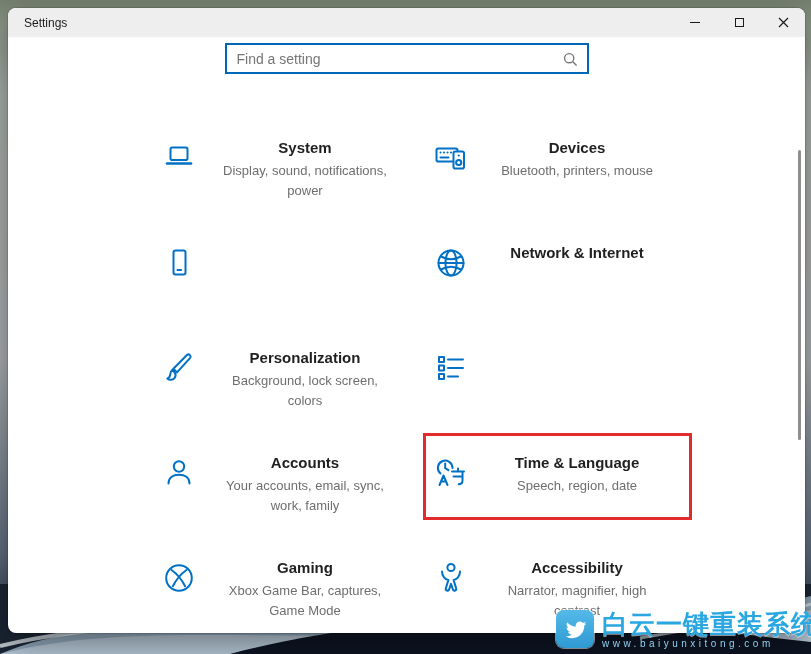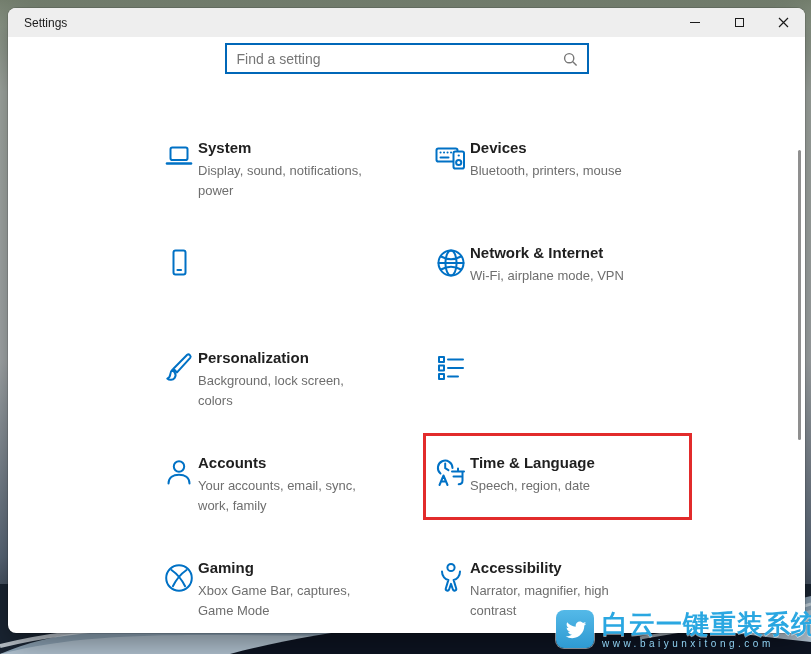--- a/index.html
+++ b/index.html
@@ -28,21 +28,21 @@
   .search-box input { width:100%; height:100%; border:none; outline:none; padding:0 30px 0 10px;
     font-size:14px; font-family:"Liberation Sans",sans-serif; color:#333; }
   .search-box input::placeholder { color:#767676; }
   .search-box .mag { position:absolute; right:8px; top:6px; }
 
   
   .grid { position:absolute; left:152px; top:130px; display:grid;
     grid-template-columns:272px 272px; grid-auto-rows:105px; }
   .tile { display:flex; align-items:flex-start; cursor:pointer; }
   .tile .ticon { flex:0 0 38px; height:38px; margin-top:1px; }
-  .tile .ttext { width:178px; }
+  .tile .ttext { margin-left:18px; width:178px;text-align:center; }
   .tile .ttitle { font-size:15px; font-weight:600; color:#1f1f1f; line-height:20px; }
   .tile .tsub { font-size:13px; color:#6e6e6e; line-height:20px; margin-top:3px; }
   .ticon svg { stroke:#0071c5; fill:none; stroke-width:2; stroke-linecap:round; stroke-linejoin:round; }
 
   
   .red-box { position:absolute; left:415px; top:425px; width:269px; height:87px;
     border:3px solid #e22b2b; z-index:5; pointer-events:none; }
 
   
   .scroll-thumb { position:absolute; left:790px; top:142px; width:3px; height:290px;
@@ -145,21 +145,20 @@
       <span class="ticon">
         <svg width="38" height="38" viewBox="0 0 38 38" stroke-width="2.2">
           <circle cx="19" cy="19" r="12.5"></circle>
           <ellipse cx="19" cy="19" rx="5.6" ry="12.5"></ellipse>
           <path d="M6.5,19 h25"></path>
           <path d="M9,12.5 q10,5.4 20,0 M9,25.5 q10,-5.4 20,0"></path>
         </svg>
       </span>
       <span class="ttext">
         <span class="ttitle">Network &amp; Internet</span>
-        <div class="tsub">Wi-Fi, airplane mode, VPN</div>
       </span>
     </div>
 
     <div class="tile">
       <span class="ticon">
         <svg width="38" height="38" viewBox="0 0 38 38">
           <path d="M27.2,5.8 c1.8,-1.4 4.4,1.2 3,3 L17,23.4 l-3.6,-3.6 Z"></path>
           <path d="M12.6,20.6 c-1.6,1.4 -2.2,3 -2.4,5 -0.2,2 -1,3.2 -2.9,4 1.9,1.8 5.6,1.6 7.2,-0.5 1.2,-1.6 1.4,-3.6 0.4,-5.2 Z"></path>
         </svg>
       </span>

